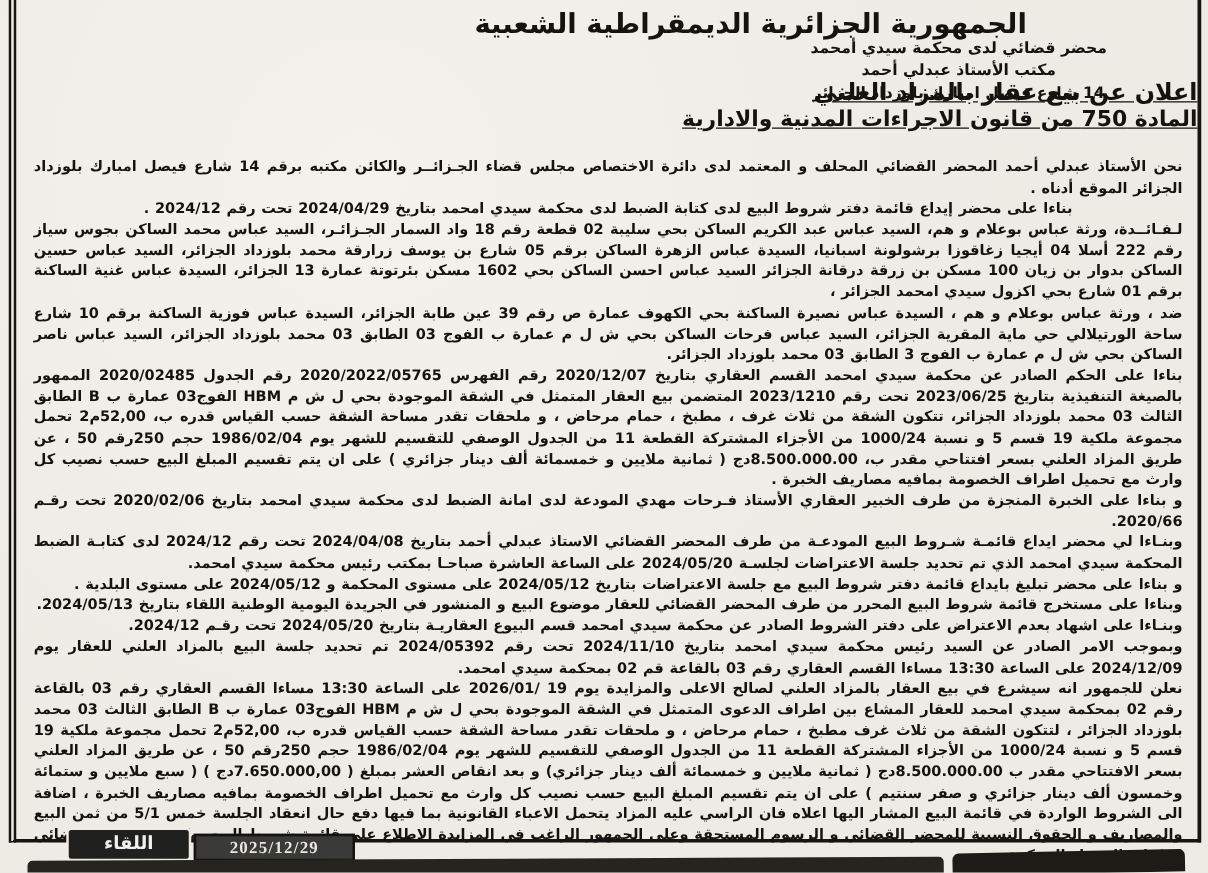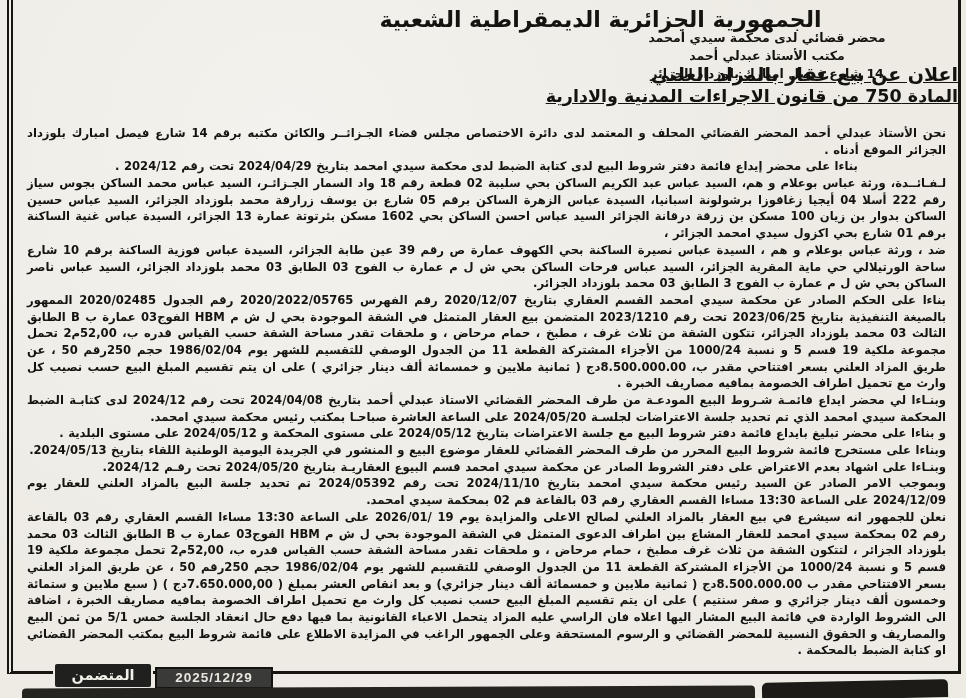--- a/index.html
+++ b/index.html
@@ -87,25 +87,25 @@
     font-size: 14.5px;
     font-weight: bold;
     text-align: center;
     line-height: 22px;
     border-radius: 2px;
     box-shadow: 0 0 0 2px #edebe4;
   }
   .stamp-date {
     position: absolute;
     left: 155px; top: 667px;
-    width: 118px; height: 22px;
+    width: 129px; height: 22px;
     background: #3a3a38;
     border: 2px solid #15130f;
     color: #e8e6df;
-    font-family: Liberation Sans, sans-serif;
+    font-family: Liberation Serif, serif;
     font-size: 13.5px;
     font-weight: bold;
     text-align: center;
     line-height: 18px;
     letter-spacing: 1px;
     direction: ltr;
   }
   .next-bar-left {
     position: absolute;
     left: 22px; top: 687px;
@@ -142,30 +142,31 @@
       <div class="ann-title">اعلان عن بيع عقار بالمزاد العلني</div>
       <div class="ann-subtitle">المادة 750 من قانون الاجراءات المدنية والادارية</div>
     </div>
 
     <div class="body-text">
       <p>نحن الأستاذ عبدلي أحمد المحضر القضائي المحلف و المعتمد لدى دائرة الاختصاص مجلس قضاء الجـزائــر والكائن مكتبه برقم 14 شارع فيصل امبارك بلوزداد الجزائر الموقع أدناه .</p>
       <p class="centered">بناءا على محضر إيداع قائمة دفتر شروط البيع لدى كتابة الضبط لدى محكمة سيدي امحمد بتاريخ 2024/04/29 تحت رقم 2024/12 .</p>
       <p>لـفـائــدة، ورثة عباس بوعلام و هم، السيد عباس عبد الكريم الساكن بحي سليبة 02 قطعة رقم 18 واد السمار الجـزائـر، السيد عباس محمد الساكن بجوس سياز رقم 222 أسلا 04 أيجيا زغاقوزا برشولونة اسبانيا، السيدة عباس الزهرة الساكن برقم 05 شارع بن يوسف زرارقة محمد بلوزداد الجزائر، السيد عباس حسين الساكن بدوار بن زيان 100 مسكن بن زرقة درقانة الجزائر السيد عباس احسن الساكن بحي 1602 مسكن بئرتوتة عمارة 13 الجزائر، السيدة عباس غنية الساكنة برقم 01 شارع بحي اكزول سيدي امحمد الجزائر ،</p>
       <p>ضد ، ورثة عباس بوعلام و هم ، السيدة عباس نصيرة الساكنة بحي الكهوف عمارة ص رقم 39 عين طابة الجزائر، السيدة عباس فوزية الساكنة برقم 10 شارع ساحة الورتيلالي حي ماية المقرية الجزائر، السيد عباس فرحات الساكن بحي ش ل م عمارة ب الفوج 03 الطابق 03 محمد بلوزداد الجزائر، السيد عباس ناصر الساكن بحي ش ل م عمارة ب الفوج 3 الطابق 03 محمد بلوزداد الجزائر.</p>
       <p>بناءا على الحكم الصادر عن محكمة سيدي امحمد القسم العقاري بتاريخ 2020/12/07 رقم الفهرس 2020/2022/05765 رقم الجدول 2020/02485 الممهور بالصيغة التنفيذية بتاريخ 2023/06/25 تحت رقم 2023/1210 المتضمن بيع العقار المتمثل في الشقة الموجودة بحي ل ش م HBM الفوج03 عمارة ب B الطابق الثالث 03 محمد بلوزداد الجزائر، تتكون الشقة من ثلاث غرف ، مطبخ ، حمام مرحاض ، و ملحقات تقدر مساحة الشقة حسب القياس قدره ب، 52,00م2 تحمل مجموعة ملكية 19 قسم 5 و نسبة 1000/24 من الأجزاء المشتركة القطعة 11 من الجدول الوصفي للتقسيم للشهر يوم 1986/02/04 حجم 250رقم 50 ، عن طريق المزاد العلني بسعر افتتاحي مقدر ب، 8.500.000.00دج ( ثمانية ملايين و خمسمائة ألف دينار جزائري ) على ان يتم تقسيم المبلغ البيع حسب نصيب كل وارث مع تحميل اطراف الخصومة بمافيه مصاريف الخبرة .</p>
+      <p>و بناءا على الخبرة المنجزة من طرف الخبير العقاري الأستاذ فـرحات مهدي المودعة لدى امانة الضبط لدى محكمة سيدي امحمد بتاريخ 2020/02/06 تحت رقـم 2020/66.</p>
       <p>وبنـاءا لي محضر ايداع قائمـة شـروط البيع المودعـة من طرف المحضر القضائي الاستاذ عبدلي أحمد بتاريخ 2024/04/08 تحت رقم 2024/12 لدى كتابـة الضبط المحكمة سيدي امحمد الذي تم تحديد جلسة الاعتراضات لجلسـة 2024/05/20 على الساعة العاشرة صباحـا بمكتب رئيس محكمة سيدي امحمد.</p>
       <p>و بناءا على محضر تبليغ بايداع قائمة دفتر شروط البيع مع جلسة الاعتراضات بتاريخ 2024/05/12 على مستوى المحكمة و 2024/05/12 على مستوى البلدية .</p>
       <p>وبناءا على مستخرج قائمة شروط البيع المحرر من طرف المحضر القضائي للعقار موضوع البيع و المنشور في الجريدة اليومية الوطنية اللقاء بتاريخ 2024/05/13.</p>
       <p>وبنـاءا على اشهاد بعدم الاعتراض على دفتر الشروط الصادر عن محكمة سيدي امحمد قسم البيوع العقاريـة بتاريخ 2024/05/20 تحت رقـم 2024/12.</p>
       <p>وبموجب الامر الصادر عن السيد رئيس محكمة سيدي امحمد بتاريخ 2024/11/10 تحت رقم 2024/05392 تم تحديد جلسة البيع بالمزاد العلني للعقار يوم 2024/12/09 على الساعة 13:30 مساءا القسم العقاري رقم 03 بالقاعة قم 02 بمحكمة سيدي امحمد.</p>
       <p>نعلن للجمهور انه سيشرع في بيع العقار بالمزاد العلني لصالح الاعلى والمزايدة يوم 19 /2026/01 على الساعة 13:30 مساءا القسم العقاري رقم 03 بالقاعة رقم 02 بمحكمة سيدي امحمد للعقار المشاع بين اطراف الدعوى المتمثل في الشقة الموجودة بحي ل ش م HBM الفوج03 عمارة ب B الطابق الثالث 03 محمد بلوزداد الجزائر ، لتتكون الشقة من ثلاث غرف مطبخ ، حمام مرحاض ، و ملحقات تقدر مساحة الشقة حسب القياس قدره ب، 52,00م2 تحمل مجموعة ملكية 19 قسم 5 و نسبة 1000/24 من الأجزاء المشتركة القطعة 11 من الجدول الوصفي للتقسيم للشهر يوم 1986/02/04 حجم 250رقم 50 ، عن طريق المزاد العلني بسعر الافتتاحي مقدر ب 8.500.000.00دج ( ثمانية ملايين و خمسمائة ألف دينار جزائري) و بعد انقاص العشر بمبلغ ( 7.650.000,00دج ) ( سبع ملايين و ستمائة وخمسون ألف دينار جزائري و صفر سنتيم ) على ان يتم تقسيم المبلغ البيع حسب نصيب كل وارث مع تحميل اطراف الخصومة بمافيه مصاريف الخبرة ، اضافة الى الشروط الواردة في قائمة البيع المشار اليها اعلاه فان الراسي عليه المزاد يتحمل الاعباء القانونية بما فيها دفع حال انعقاد الجلسة خمس 5/1 من ثمن البيع والمصاريف و الحقوق النسبية للمحضر القضائي و الرسوم المستحقة وعلى الجمهور الراغب في المزايدة الاطلاع على قائمة شروط البيع بمكتب المحضر القضائي او كتابة الضبط بالمحكمة .</p>
     </div>
 
   </div>
 
-  <div class="stamp-name">المتضمن</div>
+  <div class="stamp-name">اللقاء</div>
 
   <div class="stamp-date">2025/12/29</div>
 
   <div class="next-bar-left"></div>
   <div class="next-bar-right"></div>
 
 </div>
 
 </body></html>

